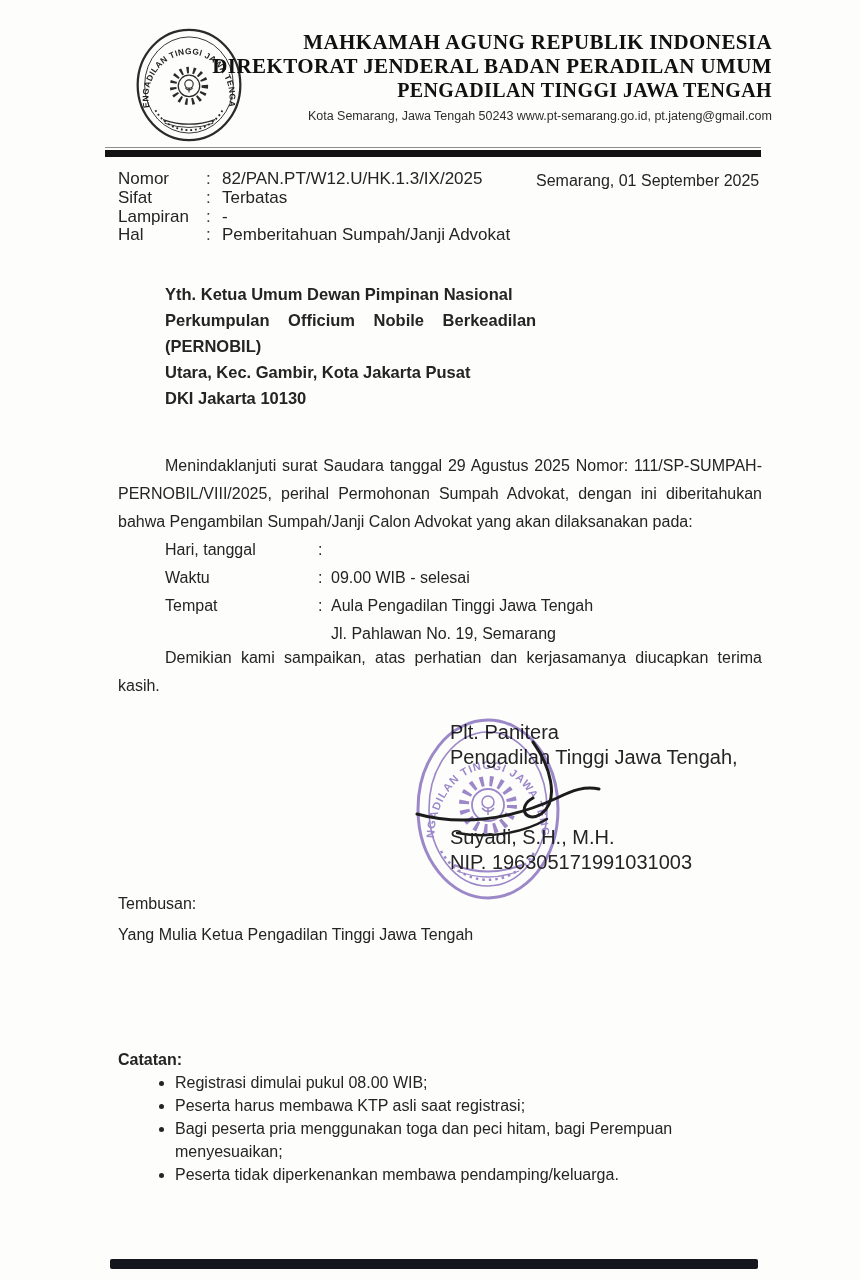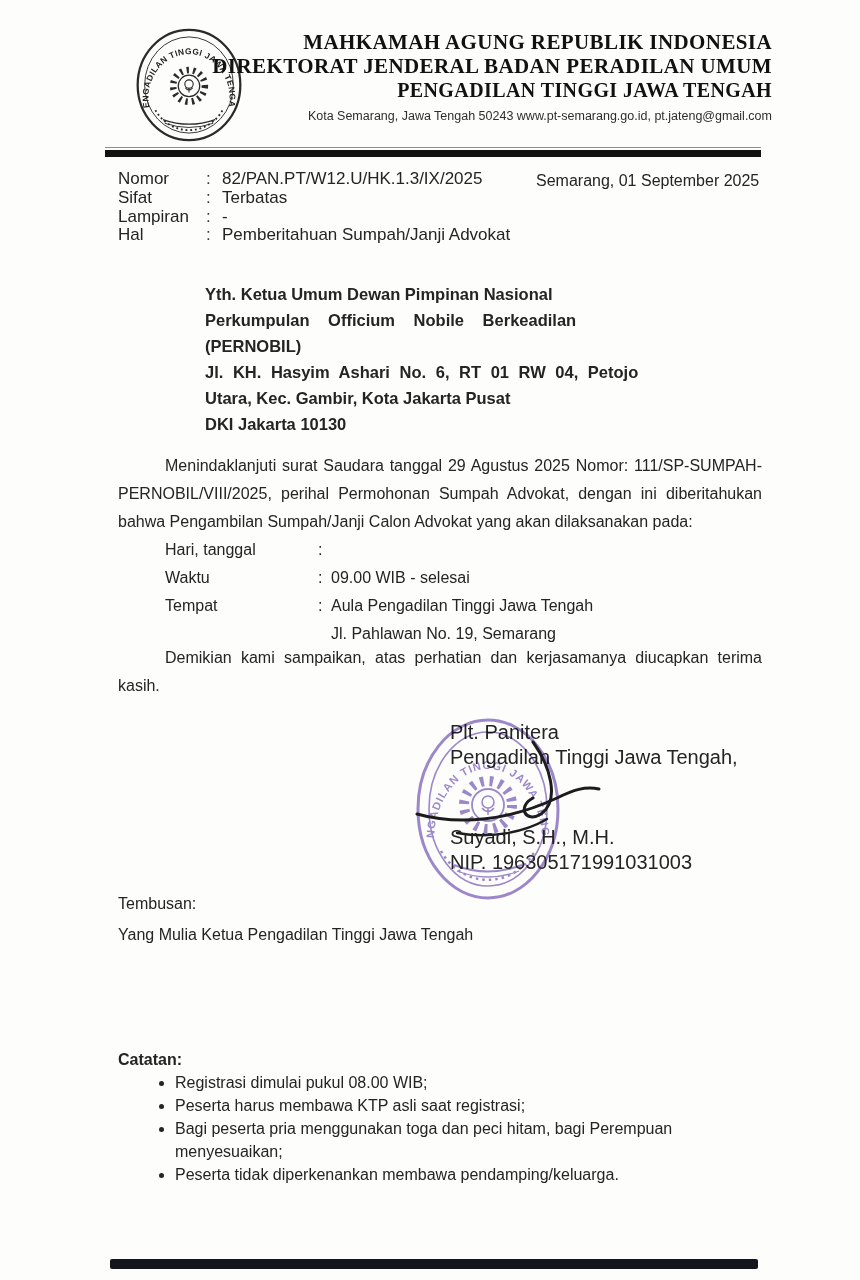--- a/index.html
+++ b/index.html
@@ -21,21 +21,21 @@
                border-top:1px solid #8d8d8d; padding-top:2px; }
   .head-rule-inner { height:7px; background:#131313; }
   
   .meta { position:absolute; left:118px; top:170px; font-size:17px; }
   .meta-row { display:grid; grid-template-columns:88px 16px auto; line-height:18.8px; }
   .meta-colon { text-align:left; color:#3a3a3a; }
   .dateline { position:absolute; left:536px; top:172px; font-size:16px; white-space:nowrap; }
   
   .recipient { position:absolute; left:165px; top:281px; width:450px;
                font-weight:bold; font-size:16.5px; }
-  .recipient div { line-height:26px; white-space:nowrap;margin-left:40px; }
+  .recipient div { line-height:26px; white-space:nowrap; }
   .recipient .spread-wide { word-spacing:14px; }
   .recipient .spread { word-spacing:5px; }
   
   .para { position:absolute; left:118px; width:644px; font-size:16px;
           line-height:28px; text-align:justify; }
   .para.first { top:452px; text-indent:47px; }
   .para.closing { top:644px; text-indent:47px; }
   .details { position:absolute; left:165px; top:536px; font-size:16px; }
   .detail-row { display:grid; grid-template-columns:153px 13px auto; line-height:28px; }
   .detail-row .no-colon { visibility:hidden; }
@@ -115,21 +115,20 @@
       <span class="meta-colon">:</span>
       <span>Pemberitahuan Sumpah/Janji Advokat</span>
     </div>
   </div>
   <div class="dateline">Semarang, 01 September 2025</div>
 
   <div class="recipient">
     <div>Yth. Ketua Umum Dewan Pimpinan Nasional</div>
     <div class="spread-wide">Perkumpulan Officium Nobile Berkeadilan</div>
     <div>(PERNOBIL)</div>
-    <div class="spread">Jl. KH. Hasyim Ashari No. 6, RT 01 RW 04, Petojo</div>
     <div>Utara, Kec. Gambir, Kota Jakarta Pusat</div>
     <div>DKI Jakarta 10130</div>
   </div>
 
   <p class="para first">Menindaklanjuti surat Saudara tanggal 29 Agustus 2025 Nomor: 111/SP-SUMPAH-PERNOBIL/VIII/2025, perihal Permohonan Sumpah Advokat, dengan ini diberitahukan bahwa Pengambilan Sumpah/Janji Calon Advokat yang akan dilaksanakan pada:</p>
 
   <div class="details">
     <div class="detail-row">
       <span>Hari, tanggal</span>
       <span>:</span>

